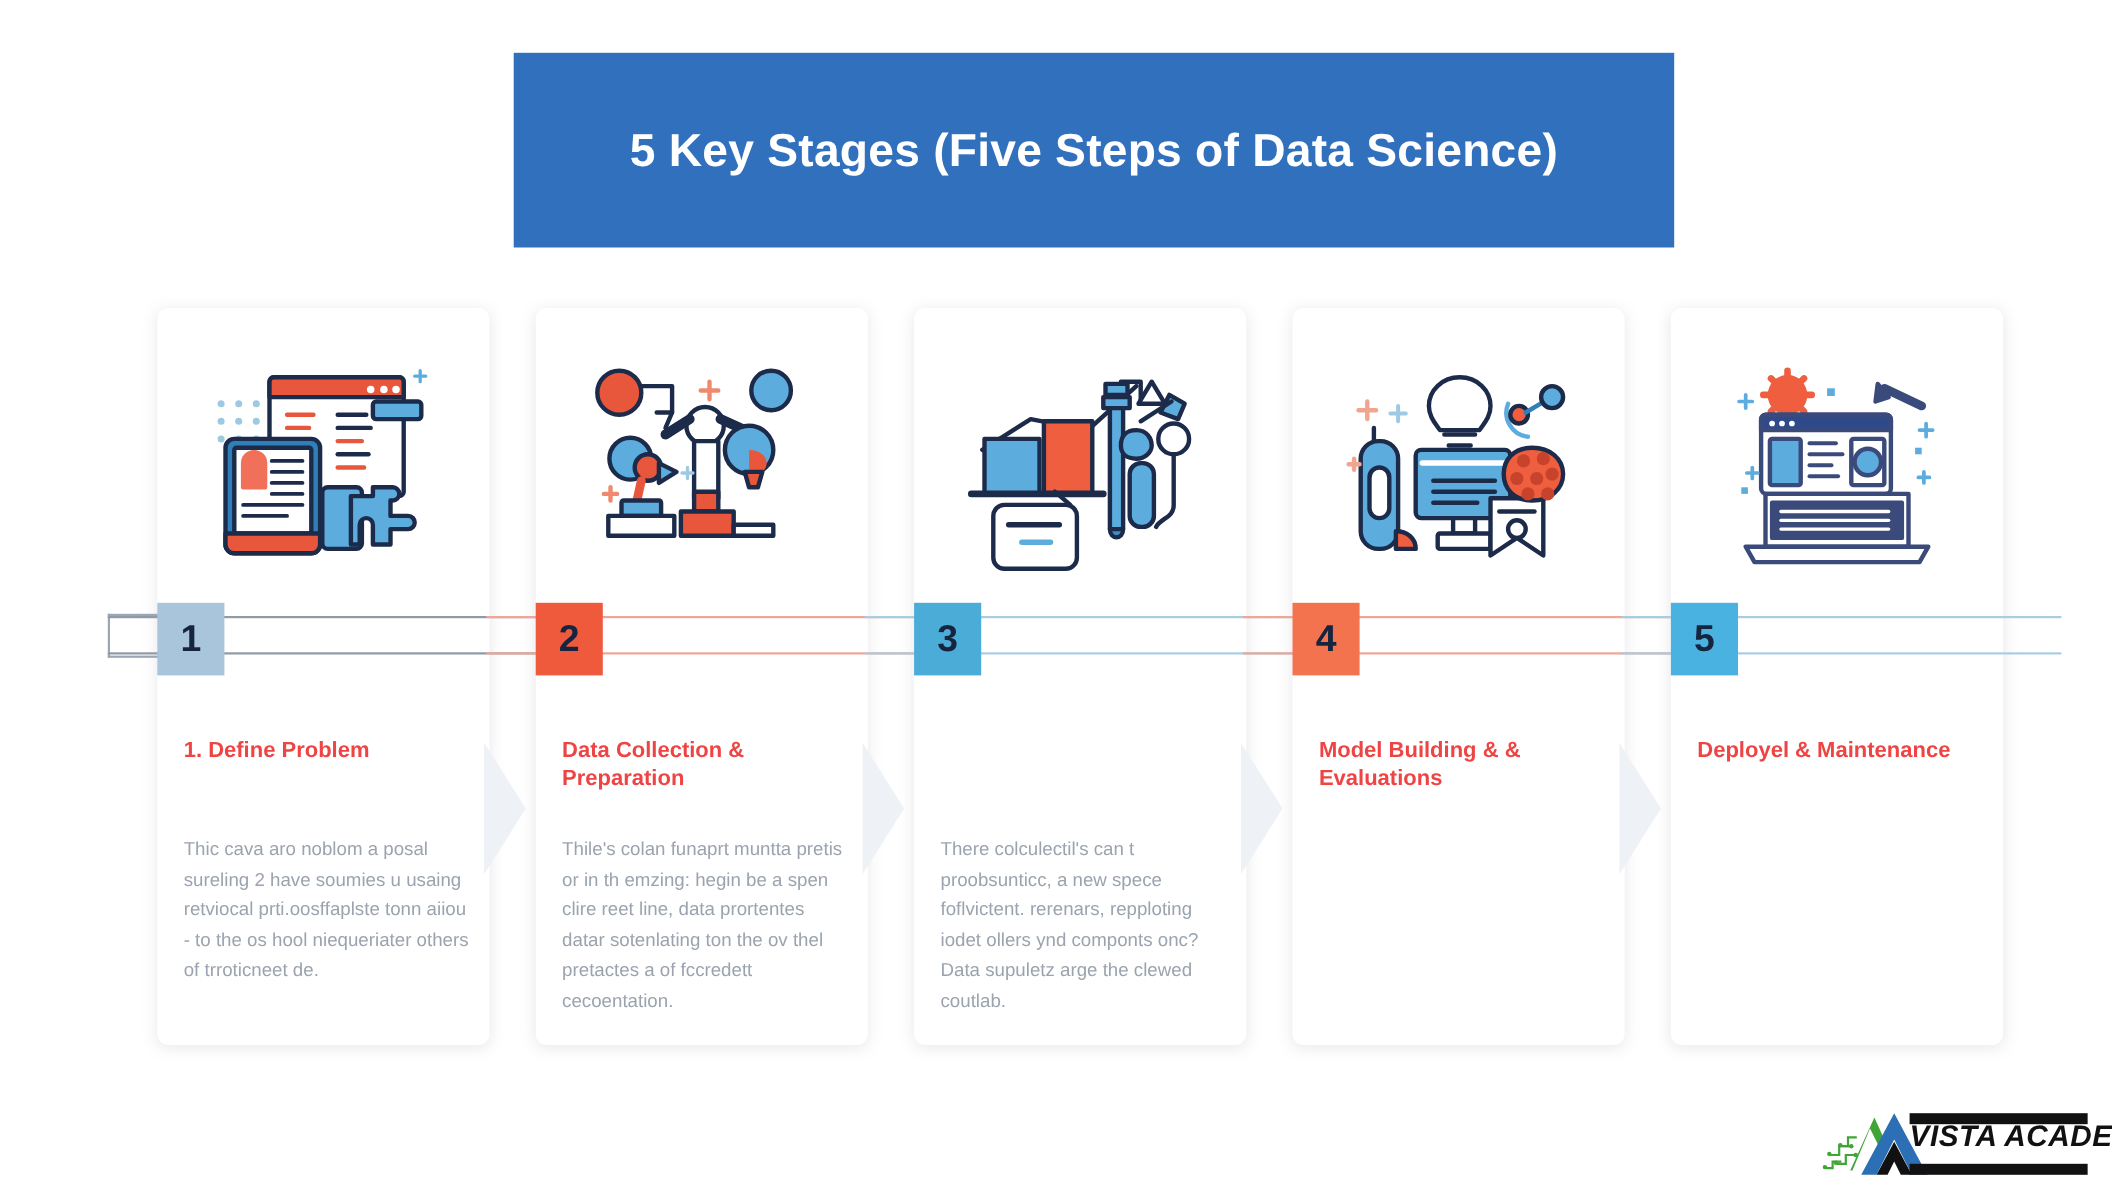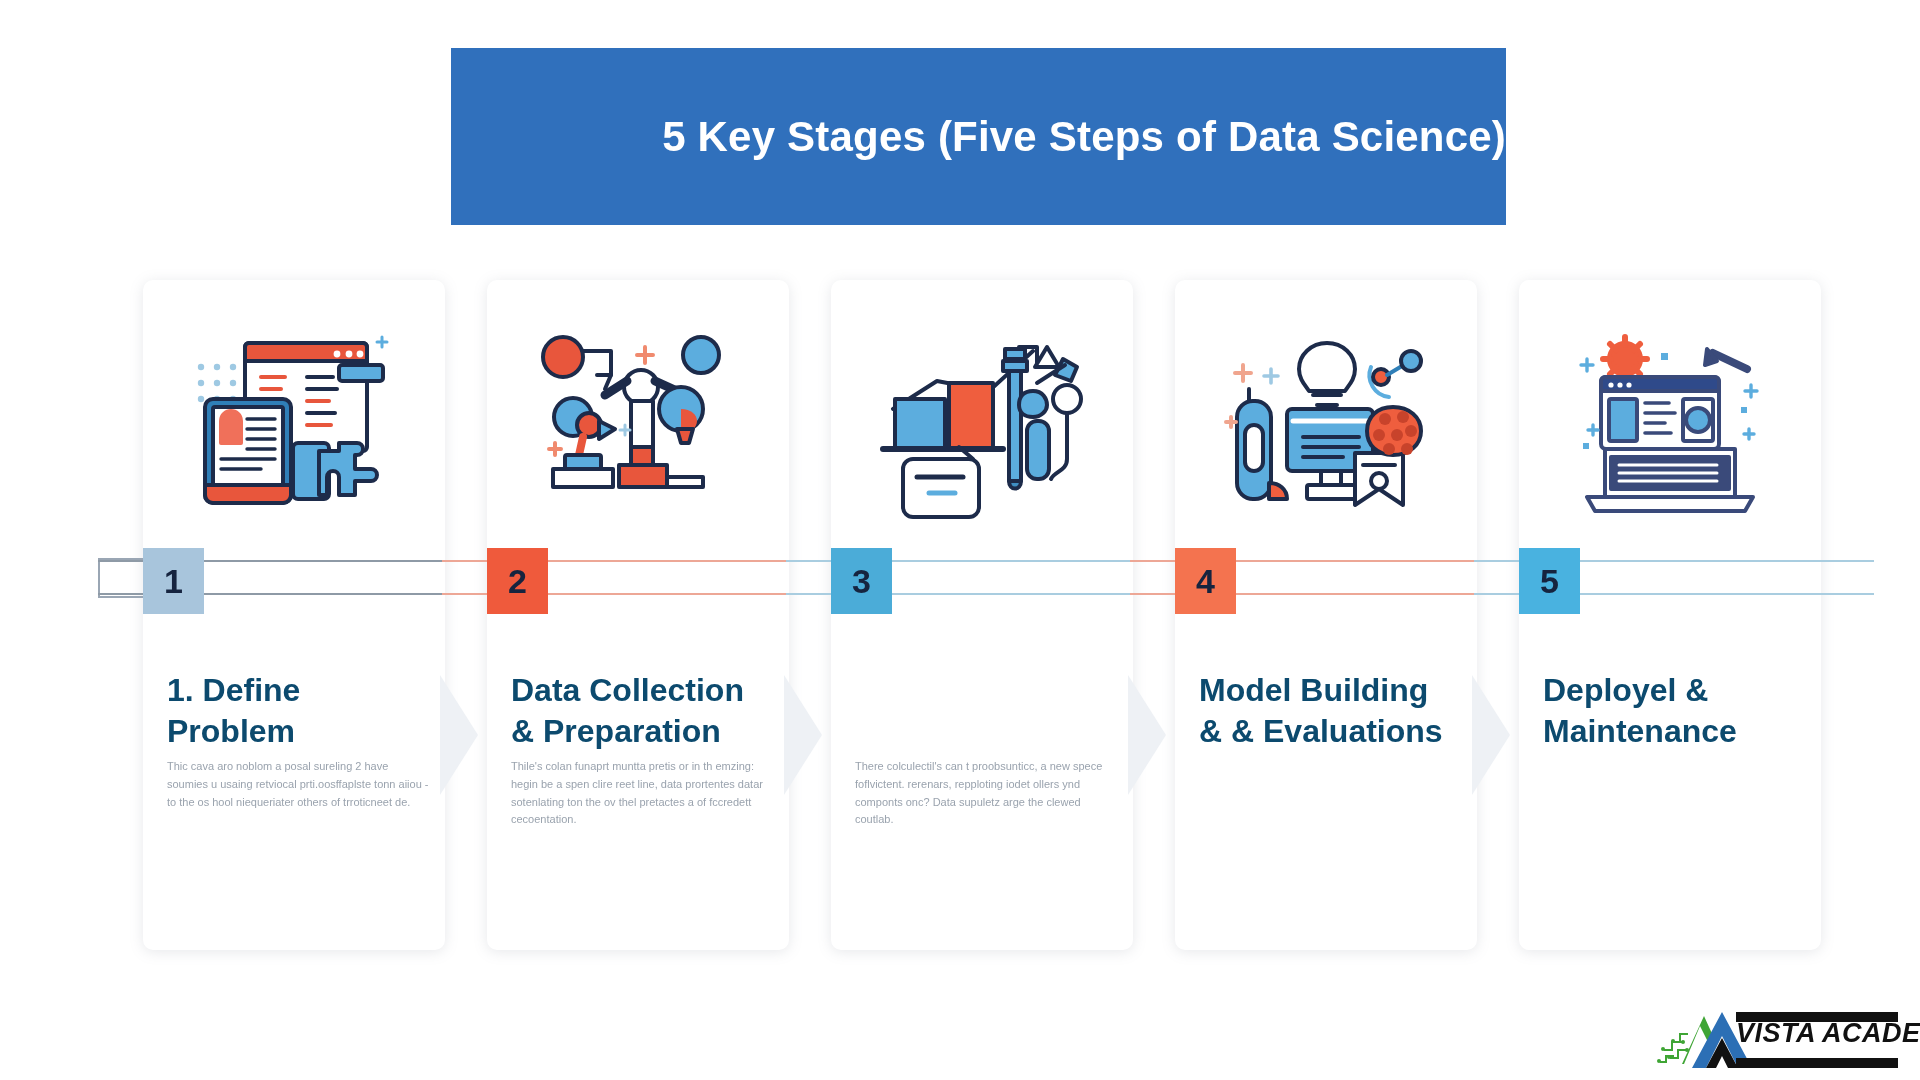--- a/index.html
+++ b/index.html
@@ -15,28 +15,28 @@
   #canvas {
     position: relative;
     width: 1920px;
     height: 1080px;
     background: #ffffff;
   }
 
   
   .title-banner {
     position: absolute;
-    left: 451px;
+    left: 467px;
     top: 48px;
     width: 1055px;
     height: 177px;
     background: #3070BC;
     display: flex;
     align-items: center;
-    justify-content: flex-end;
+    justify-content: center;
   }
   .title-text {
     color: #ffffff;
     font-size: 42px;
     font-weight: bold;
     letter-spacing: 0.2px;
     text-align: center;
     font-family: "Liberation Sans", sans-serif;
   }
 
@@ -114,33 +114,33 @@
     border-left: 2px solid #9aa6b4;
     border-top: 2px solid #9aa6b4;
     border-bottom: 2px solid #9aa6b4;
   }
 
   .card-title {
     position: absolute;
     left: 24px;
     top: 390px;
     width: 260px;
-    font-size: 32px;
+    font-size: 20px;
     font-weight: bold;
     line-height: 1.28;
-    color: #0c4a6e;
+    color: #ef4444;
     font-family: "Liberation Sans", sans-serif;
   }
 
   .card-body {
     position: absolute;
     left: 24px;
     top: 478px;
     width: 262px;
-    font-size: 11px;
+    font-size: 17px;
     line-height: 1.62;
     color: #9aa3ae;
     font-family: "Liberation Sans", sans-serif;
     filter: blur(0.35px);
   }
 
   
   .chevron {
     position: absolute;
     top: 400px;

